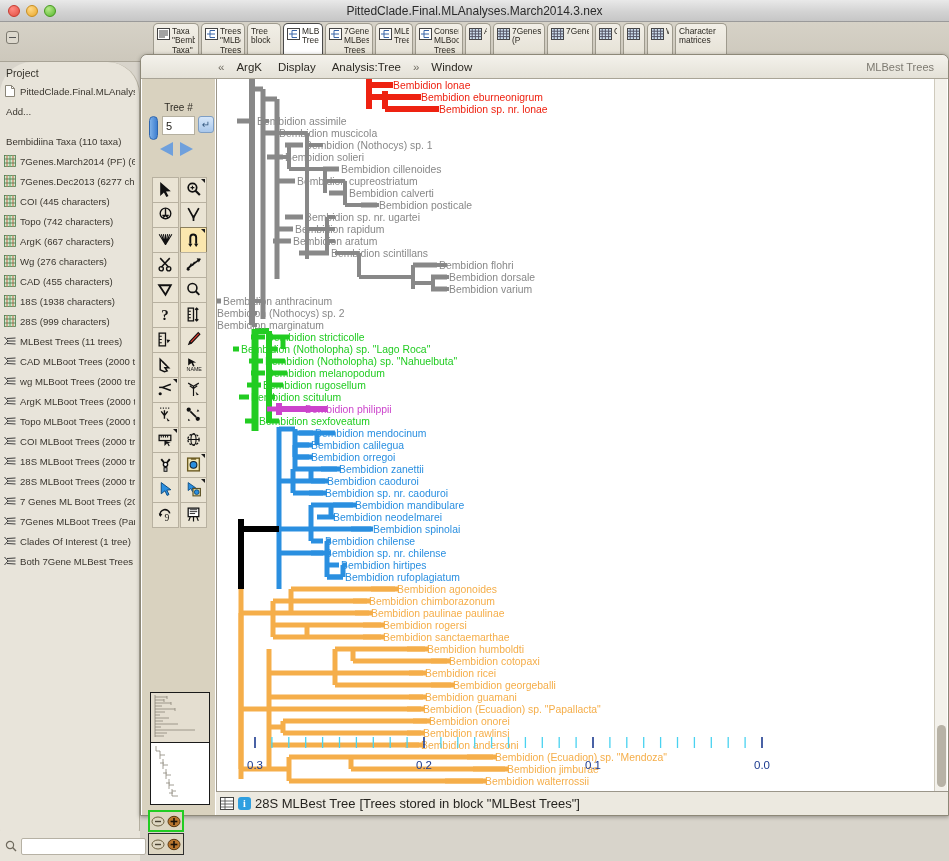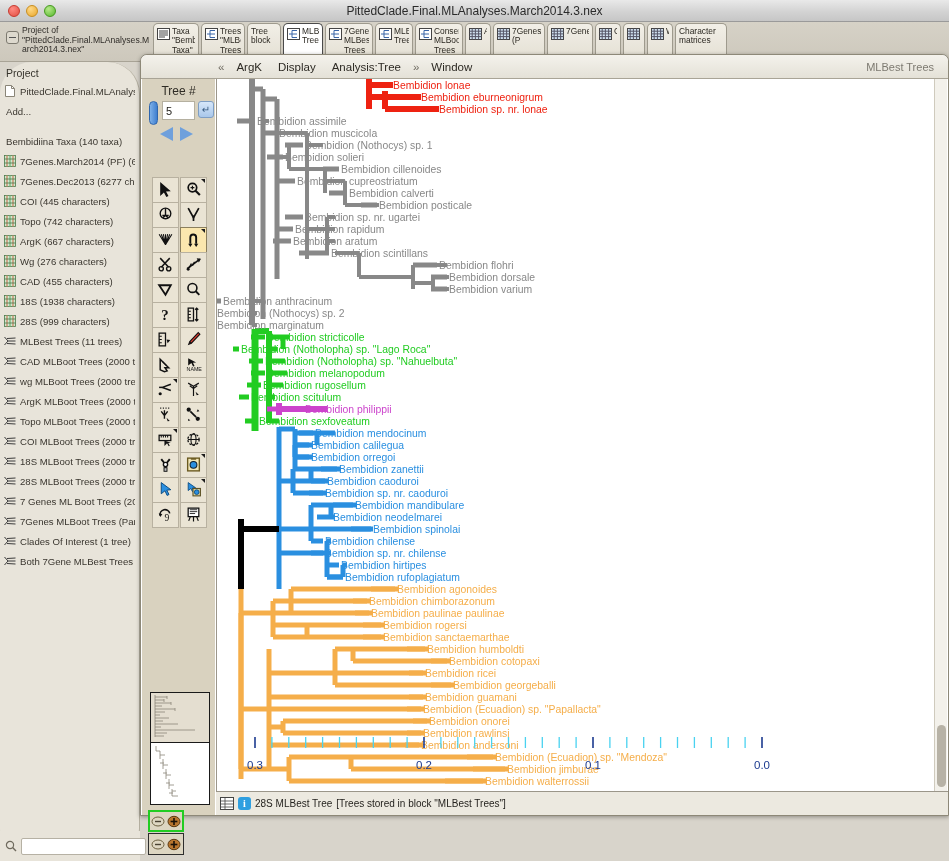--- a/index.html
+++ b/index.html
@@ -117,21 +117,21 @@
   .win-sub {
     position: absolute; right: 14px; top: 0; height: 24px; line-height: 24px;
     font-size: 11px; color: #7d7a71;
   }
 
   
   .toolcol {
     position: absolute; left: 1px; top: 24px; width: 73px; height: 737px;
     background: #d9d2bf;
   }
-  .treenum-lbl { font-size: 12px; color: #2f2c25; text-align: center; padding-top: 5px; }
+  .treenum-lbl { font-size: 10px; color: #2f2c25; text-align: center; padding-top: 23px; }
   .treenum-row { position: relative; height: 26px; margin-top: 2px; }
   .tn-bar {
     position: absolute; left: 7px; top: 1px; width: 9px; height: 24px;
     background: linear-gradient(90deg,#7db0e8,#3f7fd0); border-radius: 5px; border: 1px solid #2f66ae;
   }
   .tn-field {
     position: absolute; left: 20px; top: 1px; width: 33px; height: 19px;
     background: #fff; border: 1px solid #b5b0a0; font-size: 11px; color: #1d1b16;
     padding-left: 3px; line-height: 18px;
   }
@@ -199,38 +199,37 @@
     position: absolute; left: 75px; bottom: 0; width: 733px; height: 24px;
     background: #ece9e0; border-top: 1px solid #9b968a;
     display: flex; align-items: center; gap: 4px; padding-left: 4px;
   }
   .sb-ic1 { width: 14px; height: 13px; }
   .sb-ic2 {
     width: 13px; height: 13px; border-radius: 3px;
     background: #2f9fe0; color: #fff; font-size: 10px; font-weight: bold;
     text-align: center; line-height: 13px; font-family: "Liberation Serif", serif;
   }
-  .status-txt { font-size: 10px; color: #262420; }
+  .status-txt { font-size: 13px; color: #262420; }
 </style>
 </head>
 <body>
 
 <div id="root">
 
   <div class="titlebar">
     <div class="traffic t-close"></div>
     <div class="traffic t-min"></div>
     <div class="traffic t-max"></div>
     <div class="title-text">PittedClade.Final.MLAnalyses.March2014.3.nex</div>
   </div>
 
   <div class="toolstrip">
     <div class="proj-block">
       <div class="proj-expander"></div>
-      <div class="proj-label">Project of "PittedClade.Final.MLAnalyses.March2014.3.nex"</div>
     </div>
     <div class="tabrow" id="tabrow">
         <div class="ttab" style="width: 46px;">
           <svg class="ticon" viewBox="0 0 13 12">
             <rect x="0.5" y="0.5" width="12" height="11" fill="#fff" stroke="#444"></rect>
             <line x1="2" y1="3" x2="11" y2="3" stroke="#444"></line>
             <line x1="2" y1="5" x2="11" y2="5" stroke="#444"></line>
             <line x1="2" y1="7" x2="11" y2="7" stroke="#444"></line>
             <line x1="2" y1="9" x2="8" y2="9" stroke="#444"></line>
           </svg>
@@ -363,21 +362,21 @@
       <span class="lbl">PittedClade.Final.MLAnalyses.March2014.3.nex</span>
     </div>
 
     <div class="sb-row sb-plain">
       <span class="lbl">Add...</span>
     </div>
 
     <div class="sb-gap"></div>
 
     <div class="sb-row sb-plain">
-      <span class="lbl">Bembidiina Taxa (140 taxa)</span>
+      <span class="lbl">Bembidiina Taxa (110 taxa)</span>
     </div>
 
     <div id="sb-matrices">
         <div class="sb-row">
           <svg class="ic" viewBox="0 0 12 12">
             <rect x="0.5" y="0.5" width="11" height="11" fill="#cfe8cf" stroke="#4a7a4a" stroke-width="0.8"></rect>
             <line x1="3" y1="0.5" x2="3" y2="11.5" stroke="#c98a6a" stroke-width="1.4"></line>
             <line x1="6" y1="0.5" x2="6" y2="11.5" stroke="#7fb57f" stroke-width="1.4"></line>
             <line x1="9" y1="0.5" x2="9" y2="11.5" stroke="#c98a6a" stroke-width="1.4"></line>
             <line x1="0.5" y1="4" x2="11.5" y2="4" stroke="#4a7a4a" stroke-width="0.8"></line>

